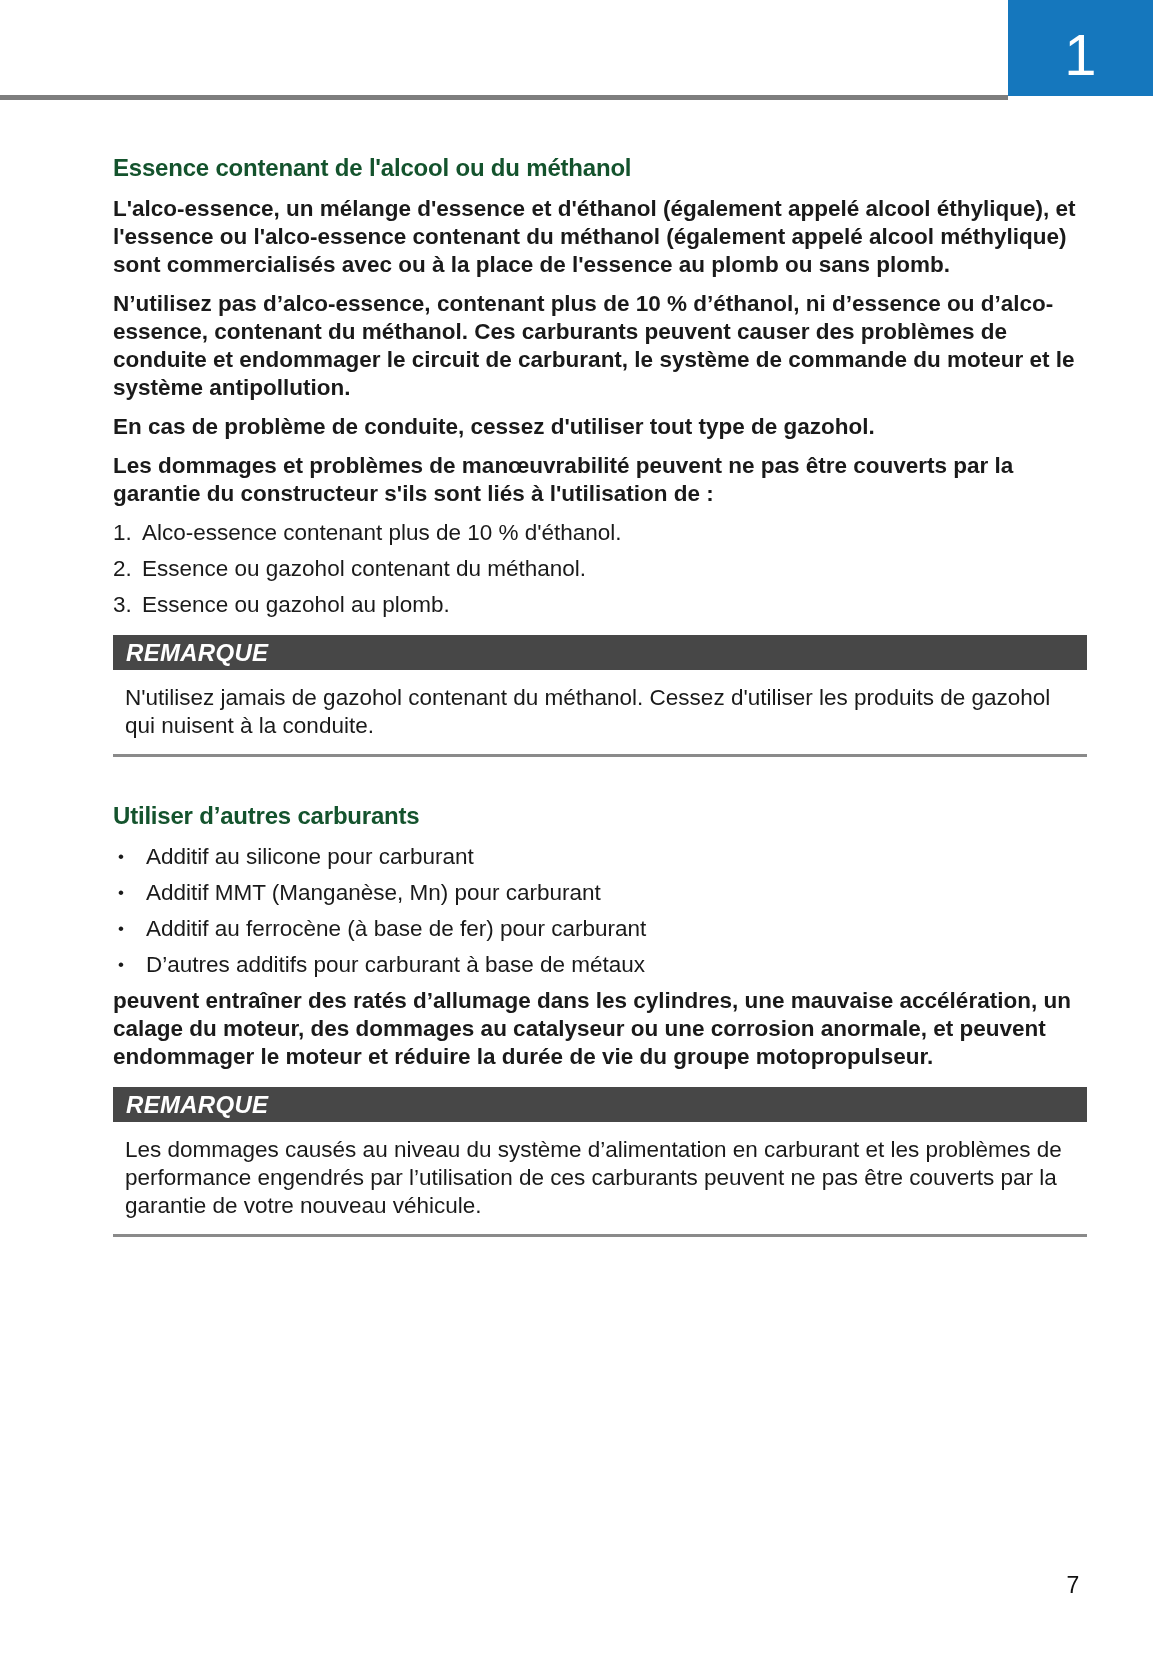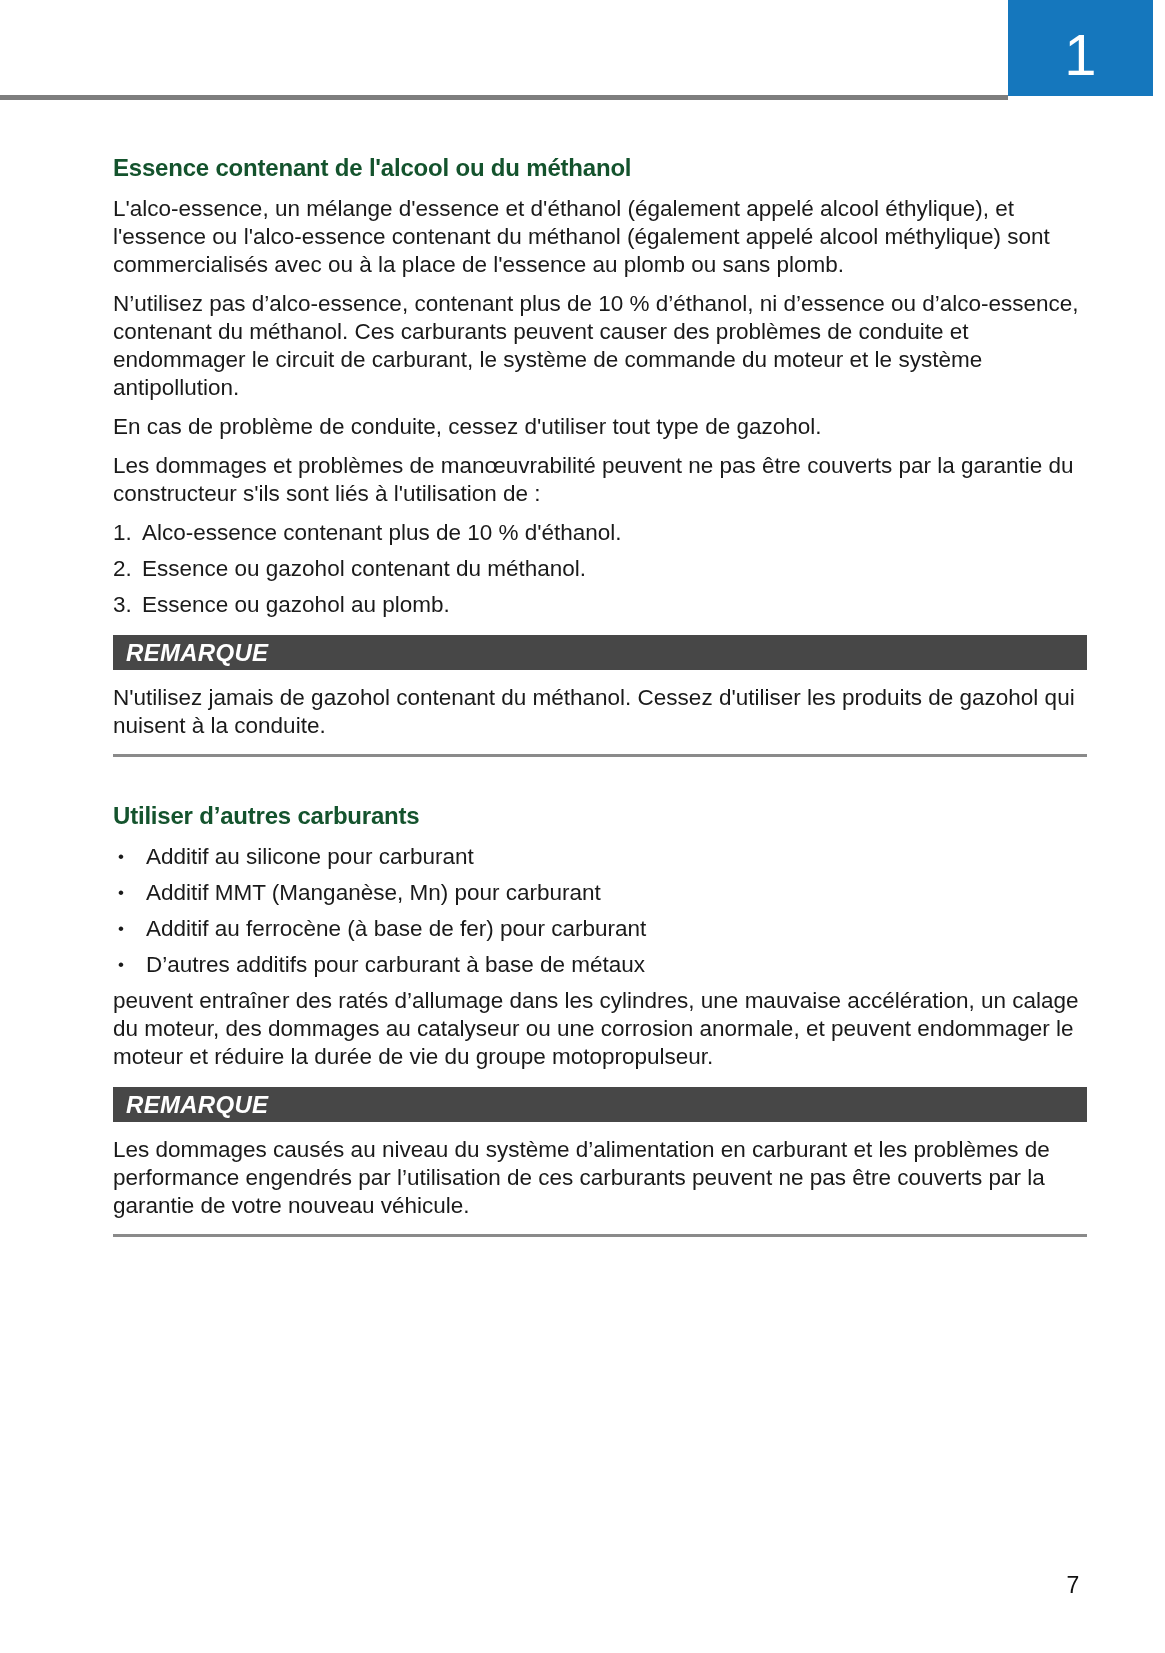--- a/index.html
+++ b/index.html
@@ -55,20 +55,21 @@
     font-size: 24px;
     line-height: 30px;
     font-weight: 700;
     color: #14532d;
     letter-spacing: -0.2px;
   }
   p.body {
     margin: 0 0 11px 0;
     font-size: 22.5px;
     line-height: 28px;
+    font-weight: bold;
   }
   
   ol.numlist {
     list-style: none;
     margin: 3px 0 0 0;
     padding: 0;
   }
   ol.numlist li {
     display: flex;
     font-size: 22.5px;
@@ -108,21 +109,21 @@
     padding-left: 13px;
   }
   .note-banner .note-label {
     color: #ffffff;
     font-size: 24px;
     font-weight: 700;
     font-style: italic;
     letter-spacing: 0.3px;
   }
   p.note-body {
-    margin: 0;
+    margin: 12px;
     font-size: 22.5px;
     line-height: 28px;
   }
   .rule {
     height: 3px;
     background: #8a8a8a;
     margin: 14px 0 44px 0;
   }
   
   .page-number {

